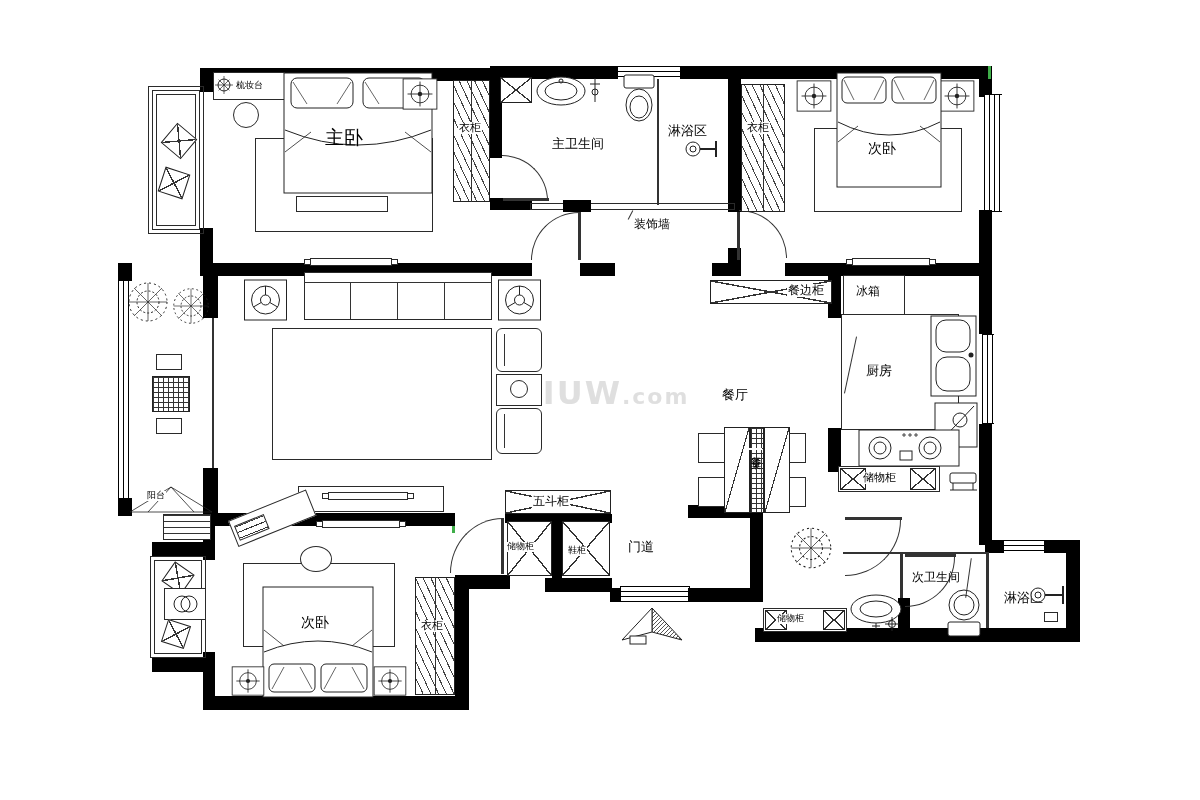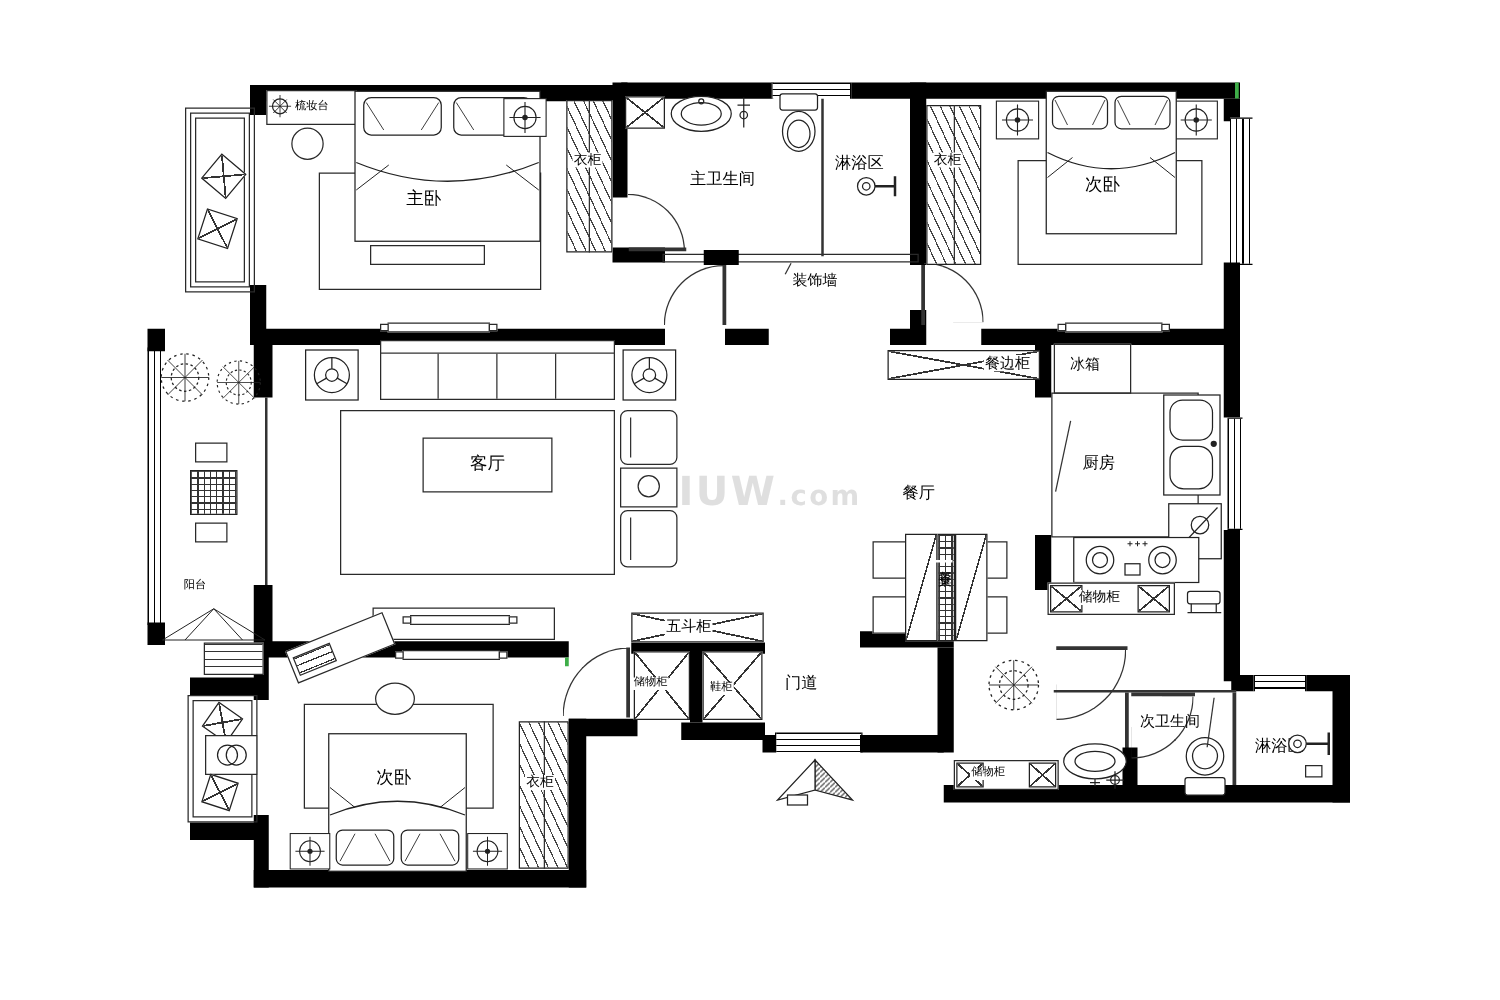--- a/index.html
+++ b/index.html
@@ -140,21 +140,21 @@
     <path d="M2 58 Q75 88 148 58" stroke="#222" fill="none"></path>
     <path d="M2 80l26-20M148 80l-26-20" stroke="#222" fill="none" stroke-width=".8"></path>
   </svg>
   <div class="ln" style="left:296px;top:196px;width:92px;height:16px"></div>
   <svg class="svgf" style="left:402px;top:78px" width="36" height="32" viewBox="0 0 40 36">
       <rect x="1" y="1" width="38" height="34" fill="#fff" stroke="#222"></rect>
       <circle cx="20" cy="18" r="10" fill="none" stroke="#222"></circle>
       <path d="M20 4v28M6 18h28" stroke="#222"></path>
       <circle cx="20" cy="18" r="2.5" fill="#222"></circle>
     </svg>
-  <div class="lbl" style="left:325px;top:152px;font-size:14px">主卧</div>
+  <div class="lbl" style="left:325px;top:127px;font-size:19px">主卧</div>
   <div class="ln" style="left:310px;top:258px;width:82px;height:8px"></div>
   <div class="ln" style="left:304px;top:259px;width:7px;height:6px"></div>
   <div class="ln" style="left:391px;top:259px;width:7px;height:6px"></div>
 
   <div class="ln nofill" style="left:148px;top:86px;width:56px;height:148px"></div>
   <div class="ln nofill" style="left:152px;top:90px;width:48px;height:140px"></div>
   <div class="ln nofill" style="left:156px;top:94px;width:40px;height:132px"></div>
   <div class="xbox" style="left:166px;top:128px;width:26px;height:26px;transform:rotate(40deg)"></div>
   <div class="xbox" style="left:161px;top:170px;width:26px;height:26px;transform:rotate(18deg)"></div>
 
@@ -228,23 +228,20 @@
       <rect x="1" y="1" width="42" height="40" fill="#fff" stroke="#222"></rect>
       <circle cx="22" cy="21" r="14" fill="none" stroke="#222"></circle>
       <circle cx="22" cy="21" r="5" fill="none" stroke="#222"></circle>
       <path d="M22 16v-9M17.7 23.5l-7.8 4.5M26.3 23.5l7.8 4.5" stroke="#222" fill="none"></path>
     </svg>
   <div class="ln" style="left:304px;top:272px;width:188px;height:48px"></div>
   <div class="tw" style="left:304px;top:282px;width:188px;height:1px"></div>
   <div class="tw" style="left:350px;top:283px;width:1px;height:36px"></div>
   <div class="tw" style="left:397px;top:283px;width:1px;height:36px"></div>
   <div class="tw" style="left:444px;top:283px;width:1px;height:36px"></div>
-  <div class="ln cen" style="left:338px;top:350px;width:104px;height:44px">
-    <span class="lbl" style="position:static;font-size:14px">客厅</span>
-  </div>
   <div class="ln" style="left:496px;top:328px;width:46px;height:44px;border-radius:6px"></div>
   <div class="tw" style="left:504px;top:334px;width:1px;height:32px"></div>
   <div class="ln" style="left:496px;top:374px;width:46px;height:32px"></div>
   <div class="ln circle" style="left:510px;top:380px;width:18px;height:18px"></div>
   <div class="ln" style="left:496px;top:408px;width:46px;height:46px;border-radius:6px"></div>
   <div class="tw" style="left:504px;top:414px;width:1px;height:34px"></div>
   <div class="ln" style="left:298px;top:486px;width:146px;height:26px"></div>
   <div class="ln" style="left:328px;top:492px;width:80px;height:8px"></div>
   <div class="ln" style="left:322px;top:493px;width:7px;height:6px"></div>
   <div class="ln" style="left:407px;top:493px;width:7px;height:6px"></div>
@@ -258,21 +255,21 @@
     <circle cx="24" cy="22" r="19" fill="none" stroke="#222" stroke-dasharray="2 3"></circle>
     <circle cx="24" cy="22" r="11" fill="none" stroke="#222" stroke-dasharray="2 2"></circle>
     <path d="M24 3v38M5 22h38M10 8l28 28M38 8L10 36" stroke="#222" stroke-width=".7"></path>
   </svg>
   <div class="ln" style="left:156px;top:354px;width:26px;height:16px"></div>
   <div class="grid" style="left:152px;top:376px;width:38px;height:36px"></div>
   <div class="ln" style="left:156px;top:418px;width:26px;height:16px"></div>
   <svg class="svgf" style="left:128px;top:484px" width="86" height="30" viewBox="0 0 86 30">
     <path d="M2 28L43 3l41 25M2 28h82M20 28L43 3M66 28L43 3" fill="none" stroke="#222" stroke-width=".8"></path>
   </svg>
-  <div class="lbl xs chip" style="left:146px;top:464px">阳台</div>
+  <div class="lbl xs chip" style="left:146px;top:491px">阳台</div>
   <div class="lines" style="left:163px;top:514px;width:48px;height:26px"></div>
 
   <div class="xbox" style="left:710px;top:280px;width:122px;height:24px"></div>
   <div class="lbl md chip" style="left:787px;top:284px">餐边柜</div>
   <div class="lbl" style="left:722px;top:388px">餐厅</div>
   <div class="ln" style="left:698px;top:433px;width:34px;height:30px"></div>
   <div class="ln" style="left:698px;top:477px;width:34px;height:30px"></div>
   <div class="ln" style="left:772px;top:433px;width:34px;height:30px"></div>
   <div class="ln" style="left:772px;top:477px;width:34px;height:30px"></div>
   <div class="diag" style="left:724px;top:427px;width:26px;height:86px"></div>

